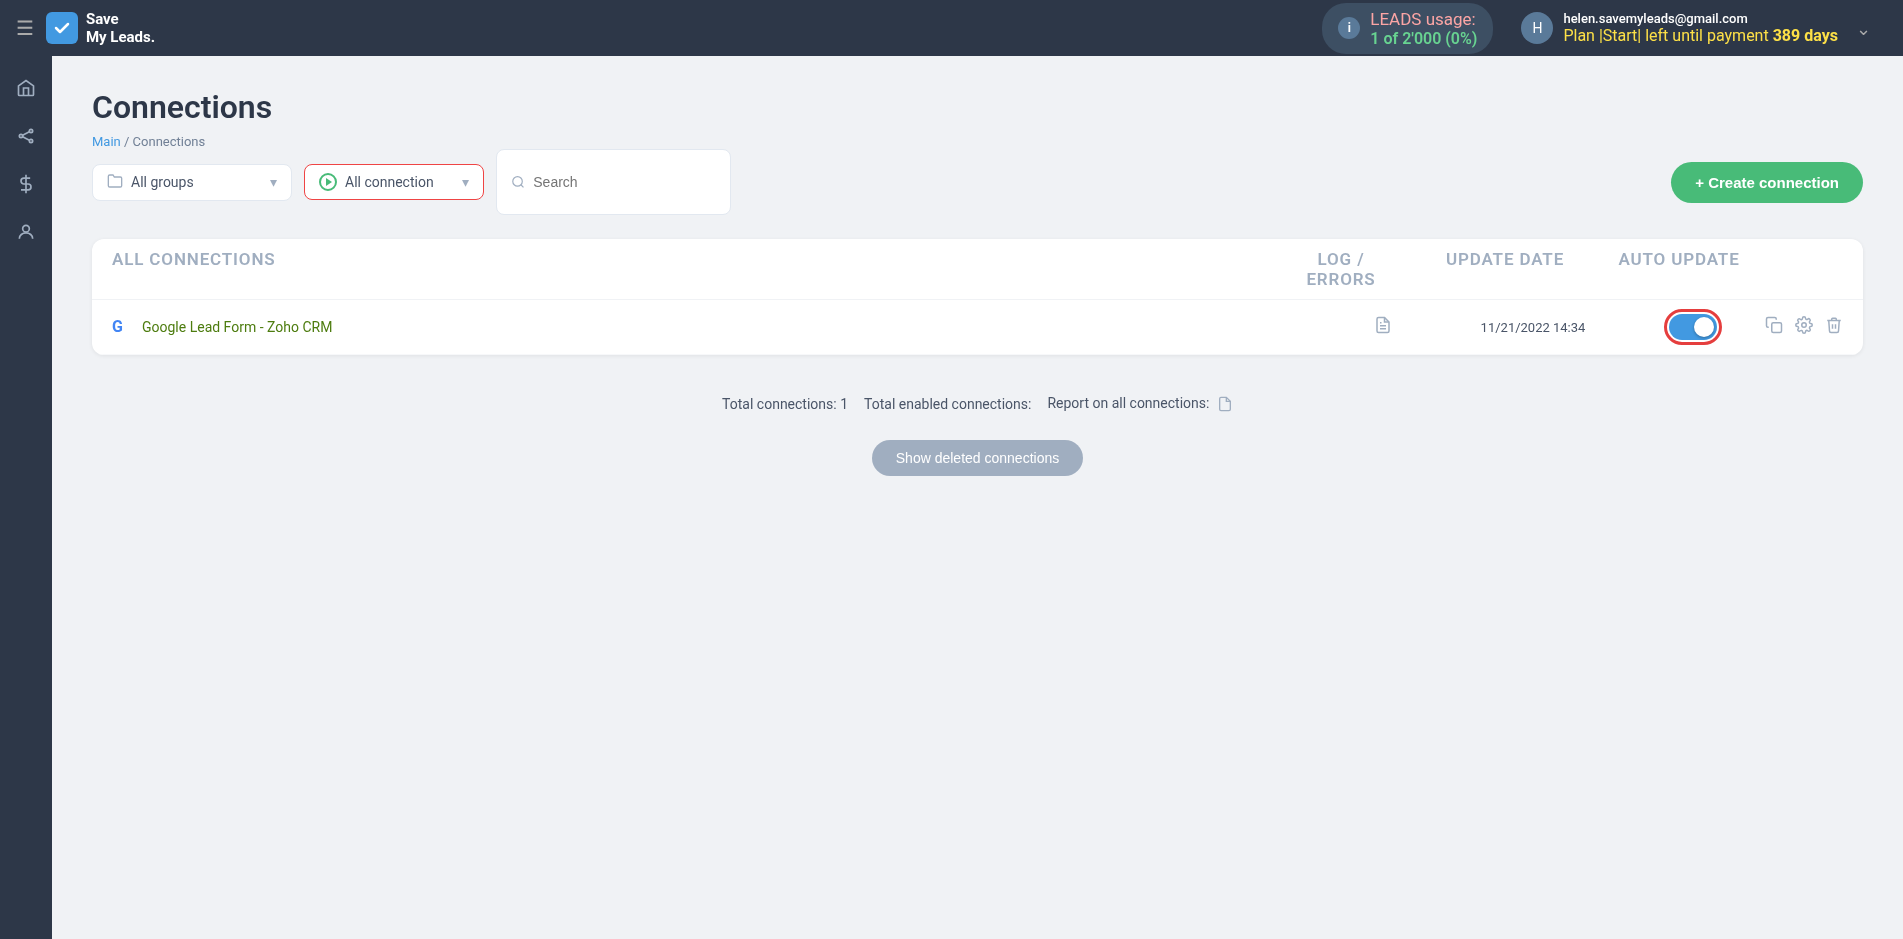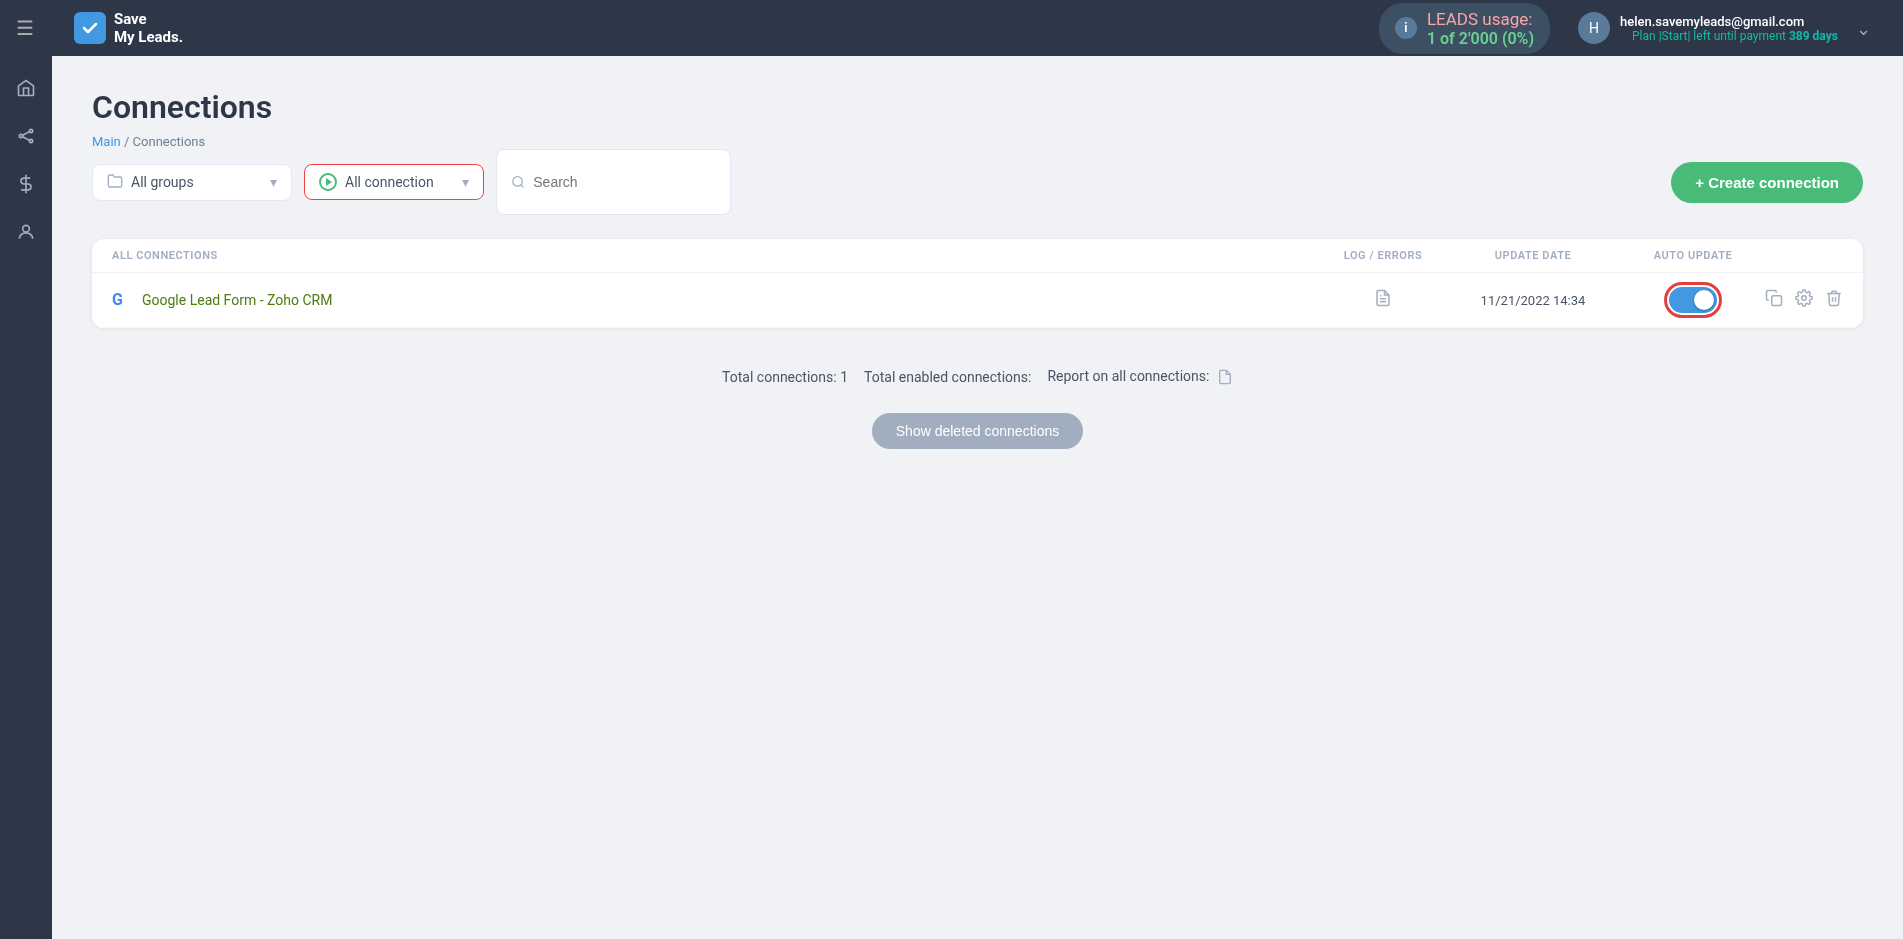--- a/index.html
+++ b/index.html
@@ -9,21 +9,21 @@
     .topnav {
       background: #2d3748;
       color: white;
       display: flex;
       align-items: center;
       height: 56px;
       padding: 0 16px;
       flex-shrink: 0;
       gap: 12px;
     }
-    .topnav-logo { display: flex; align-items: center; gap: 8px; margin-left: 28px; }
+    .topnav-logo { display: flex; align-items: center; gap: 8px; }
     .topnav-logo-icon {
       width: 32px; height: 32px;
       background: #4299e1;
       border-radius: 6px;
       display: flex; align-items: center; justify-content: center;
       font-weight: bold; color: white; font-size: 14px;
     }
     .topnav-logo-text { font-weight: 700; font-size: 15px; line-height: 1.2; }
     .topnav-spacer { flex: 1; }
     .topnav-leads-usage {
@@ -47,21 +47,21 @@
       display: flex; align-items: center; gap: 10px;
       padding: 6px 16px;
     }
     .topnav-user .avatar {
       width: 32px; height: 32px;
       border-radius: 50%;
       background: #5a7a99;
       display: flex; align-items: center; justify-content: center;
       font-size: 14px; color: white;
     }
-    .topnav-user .user-info { font-size: 12px; color: #14b8a6; margin-left: 12px; }
+    .topnav-user .user-info { font-size: 16px; color: #fde047; }
     .topnav-user .user-email { font-size: 13px; color: white; font-weight: 500; }
     .topnav-chevron { font-size: 18px; color: #aaa; margin-left: 8px; }
 
     
     .main-layout {
       display: flex;
       flex: 1;
       overflow: hidden;
     }
 
@@ -186,26 +186,27 @@
     .connections-table {
       background: white;
       border-radius: 12px;
       overflow: hidden;
       box-shadow: 0 1px 4px rgba(0,0,0,0.07);
     }
     .table-header {
       display: grid;
       grid-template-columns: 1fr 120px 180px 140px 80px;
       padding: 10px 20px;
-      font-size: 11px;
+      font-size: 17px;
       font-weight: 600;
       color: #a0aec0;
       letter-spacing: 0.05em;
       text-transform: uppercase;
       border-bottom: 1px solid #f0f2f5;
+      gap: 14px;
     }
     .table-header .col-log { text-align: center; }
     .table-header .col-update { text-align: center; }
     .table-header .col-auto { text-align: left; }
 
     .table-row {
       display: grid;
       grid-template-columns: 1fr 120px 180px 140px 80px;
       padding: 14px 20px;
       align-items: center;

